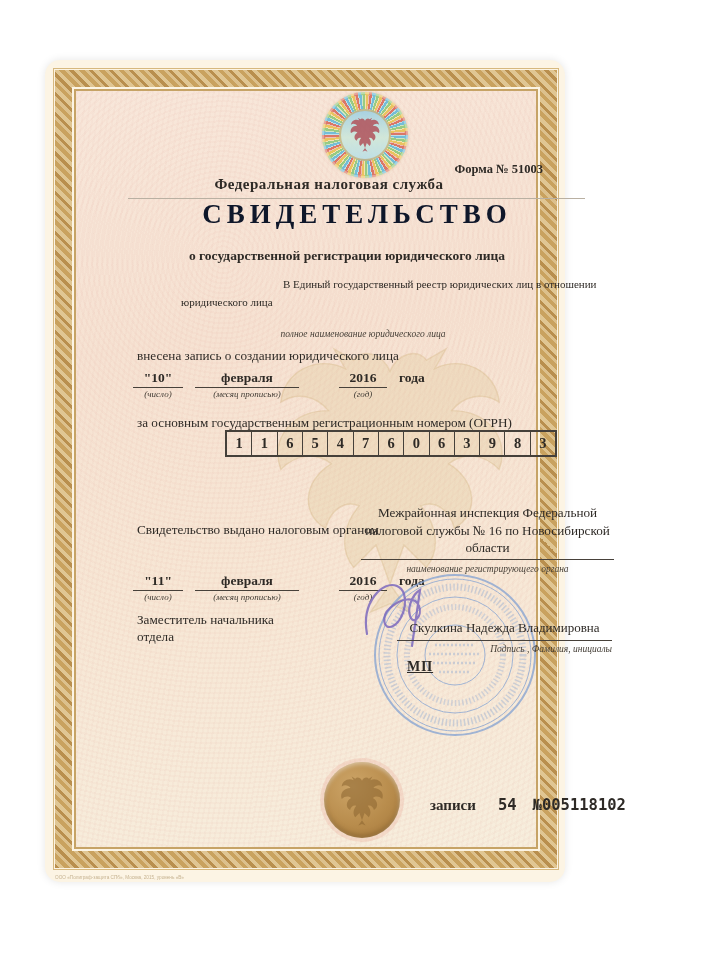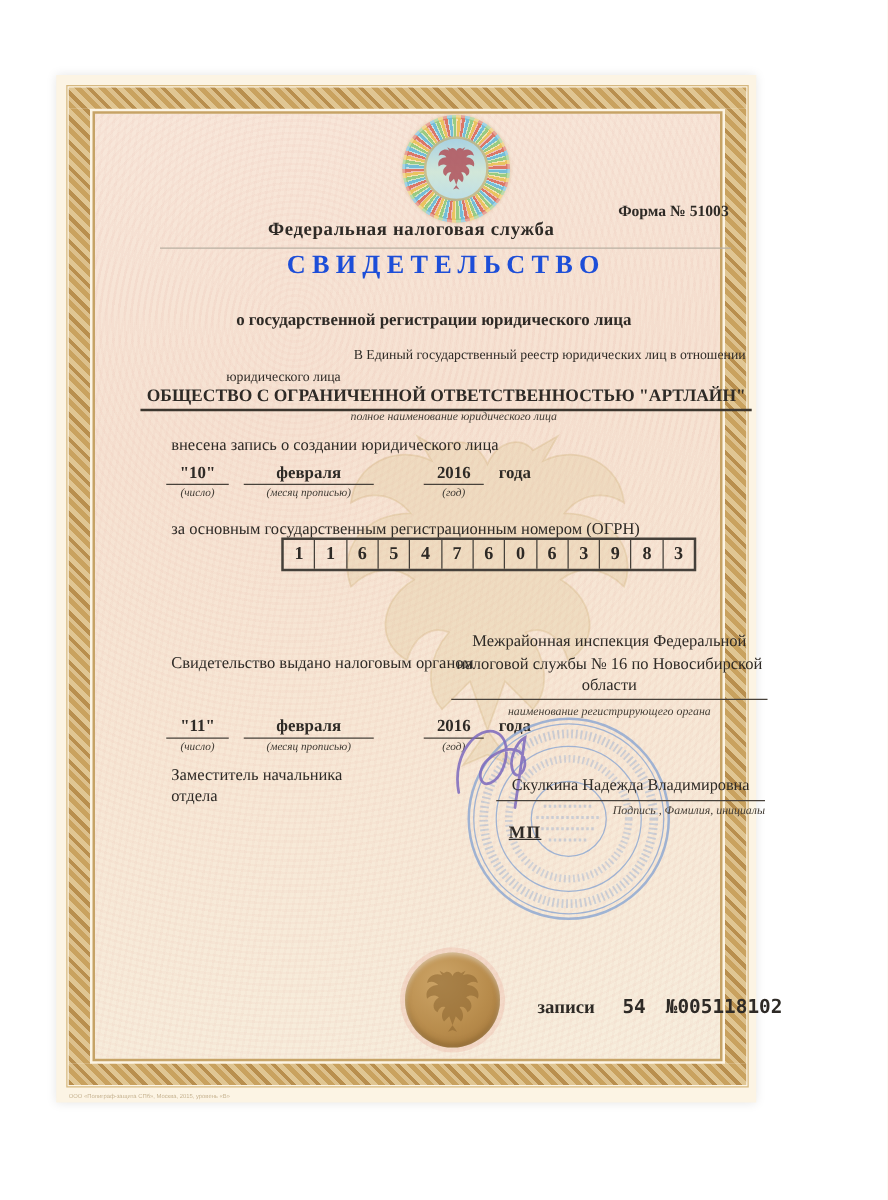--- a/index.html
+++ b/index.html
@@ -1,22 +1,22 @@
 <!DOCTYPE html>
 <html><head>
 <meta charset="utf-8">
 <style>
   html,body { margin:0; padding:0; }
   body {
     width:710px; height:960px; background:#ffffff; position:relative;
     font-family:"Liberation Serif", serif; color:#2e2a26; overflow:hidden;
   }
   .page {
-    position:absolute; left:45px; top:60px; width:560px; height:822px;
-    background:#fcf4e4; box-shadow:0 0 8px rgba(0,0,0,0.10);
+    position:absolute; left:45px; top:60px; width:520px; height:822px;
+    background:#fcf4e4; box-shadow:0 0 8px rgba(0,0,0,0.10);border-radius:15px;
   }
   
   .frame-outer-line { position:absolute; inset:8px 6px 12px 8px; border:1px solid #d6b87f; pointer-events:none; }
   .frame-band {
     position:absolute; inset:10px 8px 14px 10px;
     border:17px solid transparent;
     border-image:repeating-linear-gradient(45deg,#b98f4e 0 3px,#e0c693 3px 7px,#c9a25f 7px 11px,#dcc08c 11px 14px) 17;
     pointer-events:none;
   }
   .frame-inner-line { position:absolute; inset:29px 27px 33px 29px; border:2px solid #c6a366; pointer-events:none; }
@@ -27,21 +27,21 @@
       repeating-radial-gradient(circle at 32% 22%, rgba(219,139,128,0.05) 0 2px, rgba(255,255,255,0) 2px 5px),
       linear-gradient(170deg,#f8e7da 0%,#f6e2d2 32%,#f7e7d5 62%,#f7eedd 100%);
   }
   .abs { position:absolute; }
   .ctr { transform:translateX(-50%); white-space:nowrap; }
   .txt { font-size:13.2px; line-height:17px; }
 
   .form-number { top:102px; right:22px; font-weight:bold; font-size:12.5px; }
   .agency { left:284px; top:116px; font-weight:bold; font-size:15px; letter-spacing:0.5px; }
   .header-rule { left:83px; top:138px; width:457px; border-top:1px solid #b9b0a2; }
-  .cert-title { left:312px; top:139px; font-weight:bold; font-size:21px; letter-spacing:5px; color:#1d4ed8; }
+  .cert-title { left:312px; top:139px; font-weight:bold; font-size:27px; letter-spacing:5px; color:#0f172a; }
   .cert-subtitle { left:302px; top:188px; font-weight:bold; font-size:13.5px; }
 
   .para { left:92px; width:480px; }
   .para .line { font-size:11px; line-height:17.5px;margin-left:44px; }
   .indent { padding-left:102px; }
 
   .company-name { left:312px; top:250px; font-weight:bold; font-size:14px; border-bottom:2px solid #3c362e; padding:0 5px 1px; }
   .small-caption { font-style:italic; font-size:9.5px; color:#443e36; }
 
   .date-row { position:absolute; left:88px; display:flex; align-items:flex-start; gap:12px; font-weight:bold; font-size:13.5px; }
@@ -126,21 +126,20 @@
   <div class="abs ctr agency">Федеральная налоговая служба</div>
   <div class="abs header-rule"></div>
   <div class="abs ctr cert-title">СВИДЕТЕЛЬСТВО</div>
   <div class="abs ctr cert-subtitle">о государственной регистрации юридического лица</div>
 
   <div class="abs para" style="top:216px">
     <div class="line indent">В Единый государственный реестр юридических лиц в отношении</div>
     <div class="line">юридического лица</div>
   </div>
 
-  <div class="abs ctr company-name">ОБЩЕСТВО С ОГРАНИЧЕННОЙ ОТВЕТСТВЕННОСТЬЮ "АРТЛАЙН"</div>
   <div class="abs ctr small-caption" style="left:318px; top:269px">полное наименование юридического лица</div>
 
   <div class="abs txt" style="left:92px; top:287px">внесена запись о создании юридического лица</div>
 
   <div class="date-row" style="top:310px">
     <div class="date-cell" style="width:50px">
       <div class="date-val">"10"</div>
       <div class="date-label">(число)</div>
     </div>
     <div class="date-cell" style="width:104px">

